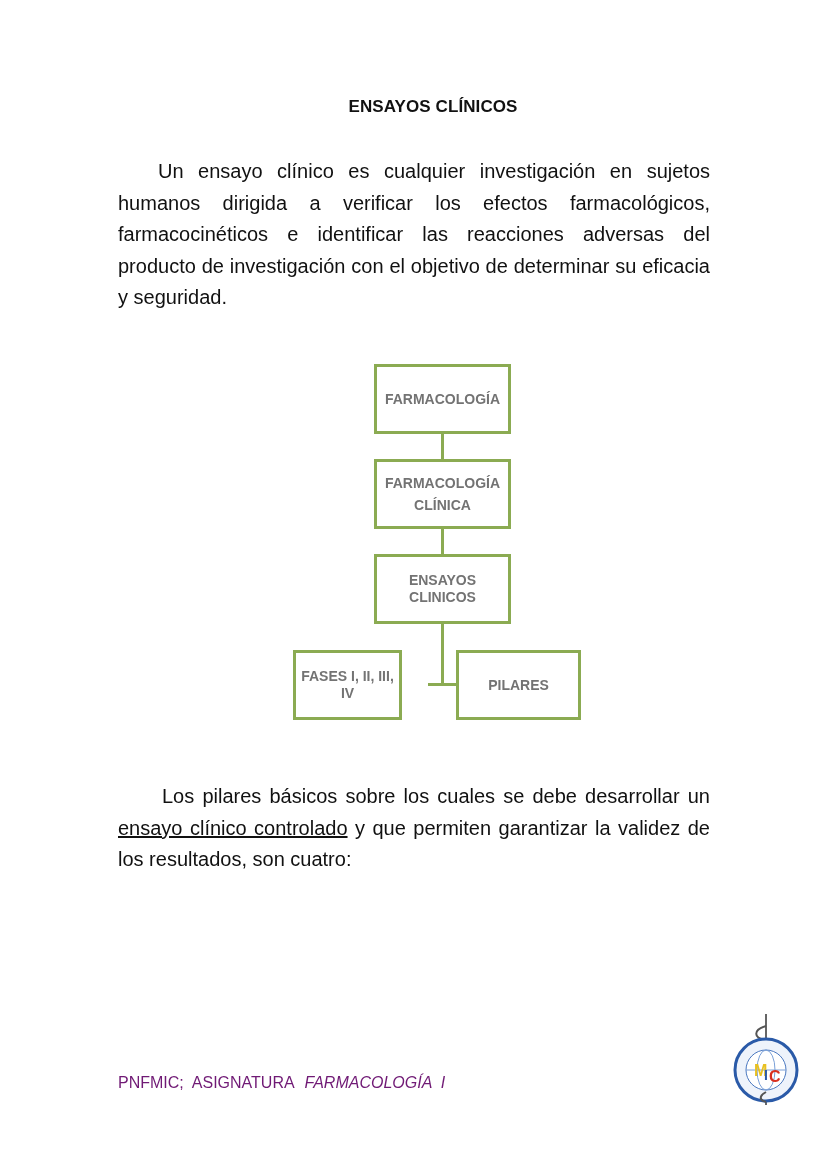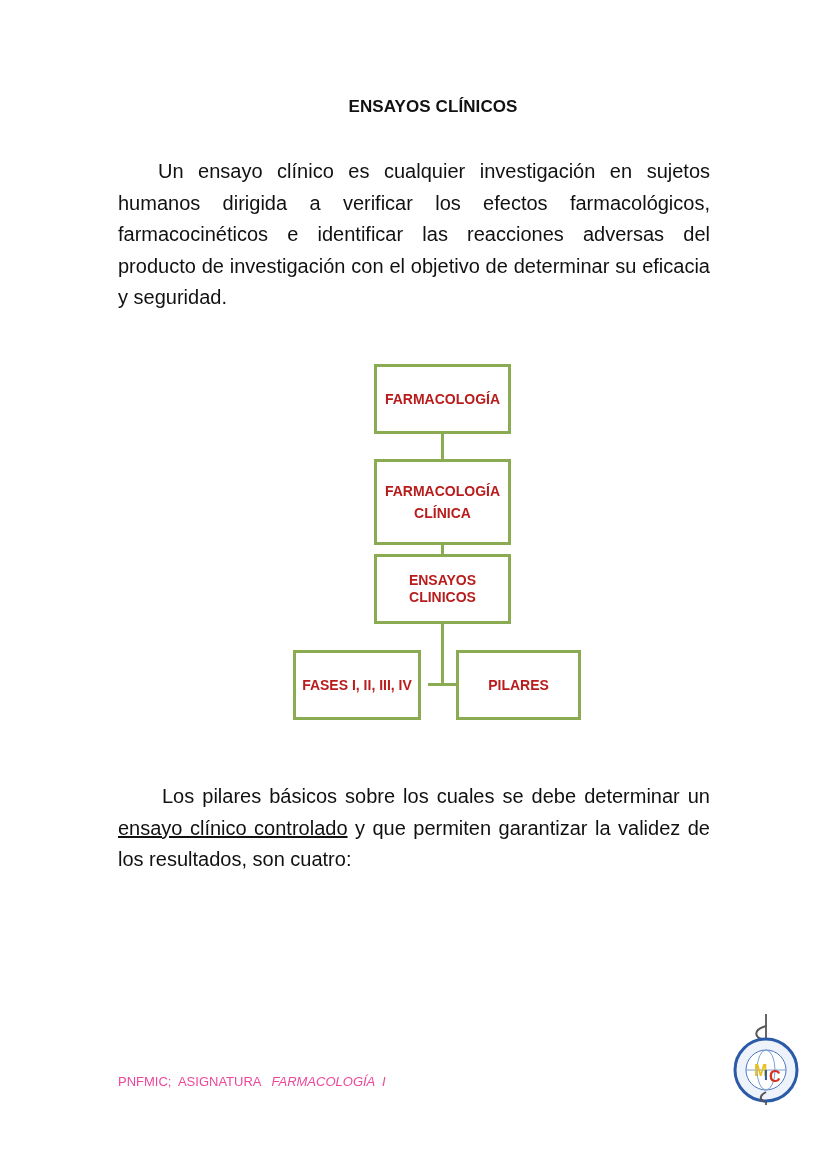--- a/index.html
+++ b/index.html
@@ -8,57 +8,57 @@
   .title { position:absolute; top:97px; left:0; width:866px; text-align:center;
            font-weight:bold; font-size:17px; letter-spacing:0.1px; }
   .para { position:absolute; left:118px; width:592px; font-size:20px;
           line-height:31.5px; text-align:justify; text-align-last:left; }
   .para .indent { display:inline-block; width:40px; }
   .p1 { top:156px; }
   .p2 { top:781px; }
   .u { text-decoration:underline; }
   .box { position:absolute; border:3px solid #8bab52; background:#fff; box-sizing:border-box;
          display:flex; align-items:center; justify-content:center; text-align:center;
-         font-weight:bold; font-size:14px; line-height:17px; color:#b91c1c; }
+         font-weight:bold; font-size:14px; line-height:17px; color:#737373; }
   .line { position:absolute; background:#8bab52; }
-  .footer { position:absolute; top:1074px; left:118px; font-size:13px; color:#ec4899; }
+  .footer { position:absolute; top:1074px; left:118px; font-size:16px; color:#701a75; }
   .footer .it { font-style:italic; margin-left:10px; }
   .logo { position:absolute; left:731px; top:1012px; width:70px; height:95px; }
 </style>
 </head>
 <body>
 
 <div class="title">ENSAYOS CLÍNICOS</div>
 
 <div class="para p1"><span class="indent"></span><span>Un ensayo clínico es cualquier investigación en sujetos humanos dirigida a verificar los efectos farmacológicos, farmacocinéticos e identificar las reacciones adversas del producto de investigación con el objetivo de determinar su eficacia y seguridad.</span></div>
 
 <div>
   <div class="line" style="left:441px;top:432px;width:3px;height:30px;"></div>
   <div class="line" style="left:441px;top:527px;width:3px;height:30px;"></div>
   <div class="line" style="left:441px;top:622px;width:3px;height:63px;"></div>
   <div class="line" style="left:428px;top:683px;width:30px;height:3px;"></div>
 
   <div class="box" style="left:374px;top:364px;width:137px;height:70px;">
       <span>FARMACOLOGÍA</span>
     </div>
-  <div class="box" style="left:374px;top:459px;width:137px;height:86px;padding:0 4px;">
+  <div class="box" style="left:374px;top:459px;width:137px;height:70px;padding:0 4px;">
       <span style="line-height:22px;">FARMACOLOGÍA CLÍNICA</span>
     </div>
   <div class="box" style="left:374px;top:554px;width:137px;height:70px;padding:8px 24px;">
       <span>ENSAYOS CLINICOS</span>
     </div>
-  <div class="box" style="left:293px;top:650px;width:128px;height:70px;">
+  <div class="box" style="left:293px;top:650px;width:109px;height:70px;">
       <span>FASES I, II, III, IV</span>
     </div>
   <div class="box" style="left:456px;top:650px;width:125px;height:70px;">
       <span>PILARES</span>
     </div>
 </div>
 
-<div class="para p2"><span class="indent" style="width:44px"></span><span>Los pilares básicos sobre los cuales se debe determinar un </span><span class="u">ensayo clínico controlado</span><span> y que permiten garantizar la validez de los resultados, son cuatro:</span></div>
+<div class="para p2"><span class="indent" style="width:44px"></span><span>Los pilares básicos sobre los cuales se debe desarrollar un </span><span class="u">ensayo clínico controlado</span><span> y que permiten garantizar la validez de los resultados, son cuatro:</span></div>
 
 <div class="footer"><span style="white-space:pre">PNFMIC;  ASIGNATURA</span><span class="it" style="white-space:pre">FARMACOLOGÍA  I</span></div>
 
 <div class="logo">
   <svg width="70" height="95" viewBox="0 0 70 95">
     <line x1="35" y1="2" x2="35" y2="93" stroke="#666" stroke-width="2"></line>
     <path d="M35 14 C22 18, 22 26, 35 28 C48 30, 48 38, 35 40" fill="none" stroke="#555" stroke-width="2"></path>
     <circle cx="35" cy="58" r="31" fill="#eef3fb" stroke="#2a5aa8" stroke-width="3"></circle>
     <circle cx="35" cy="58" r="20" fill="#ffffff" stroke="#4a78c0" stroke-width="1"></circle>
     <ellipse cx="35" cy="58" rx="9" ry="20" fill="none" stroke="#7aa0d8" stroke-width="1"></ellipse>

